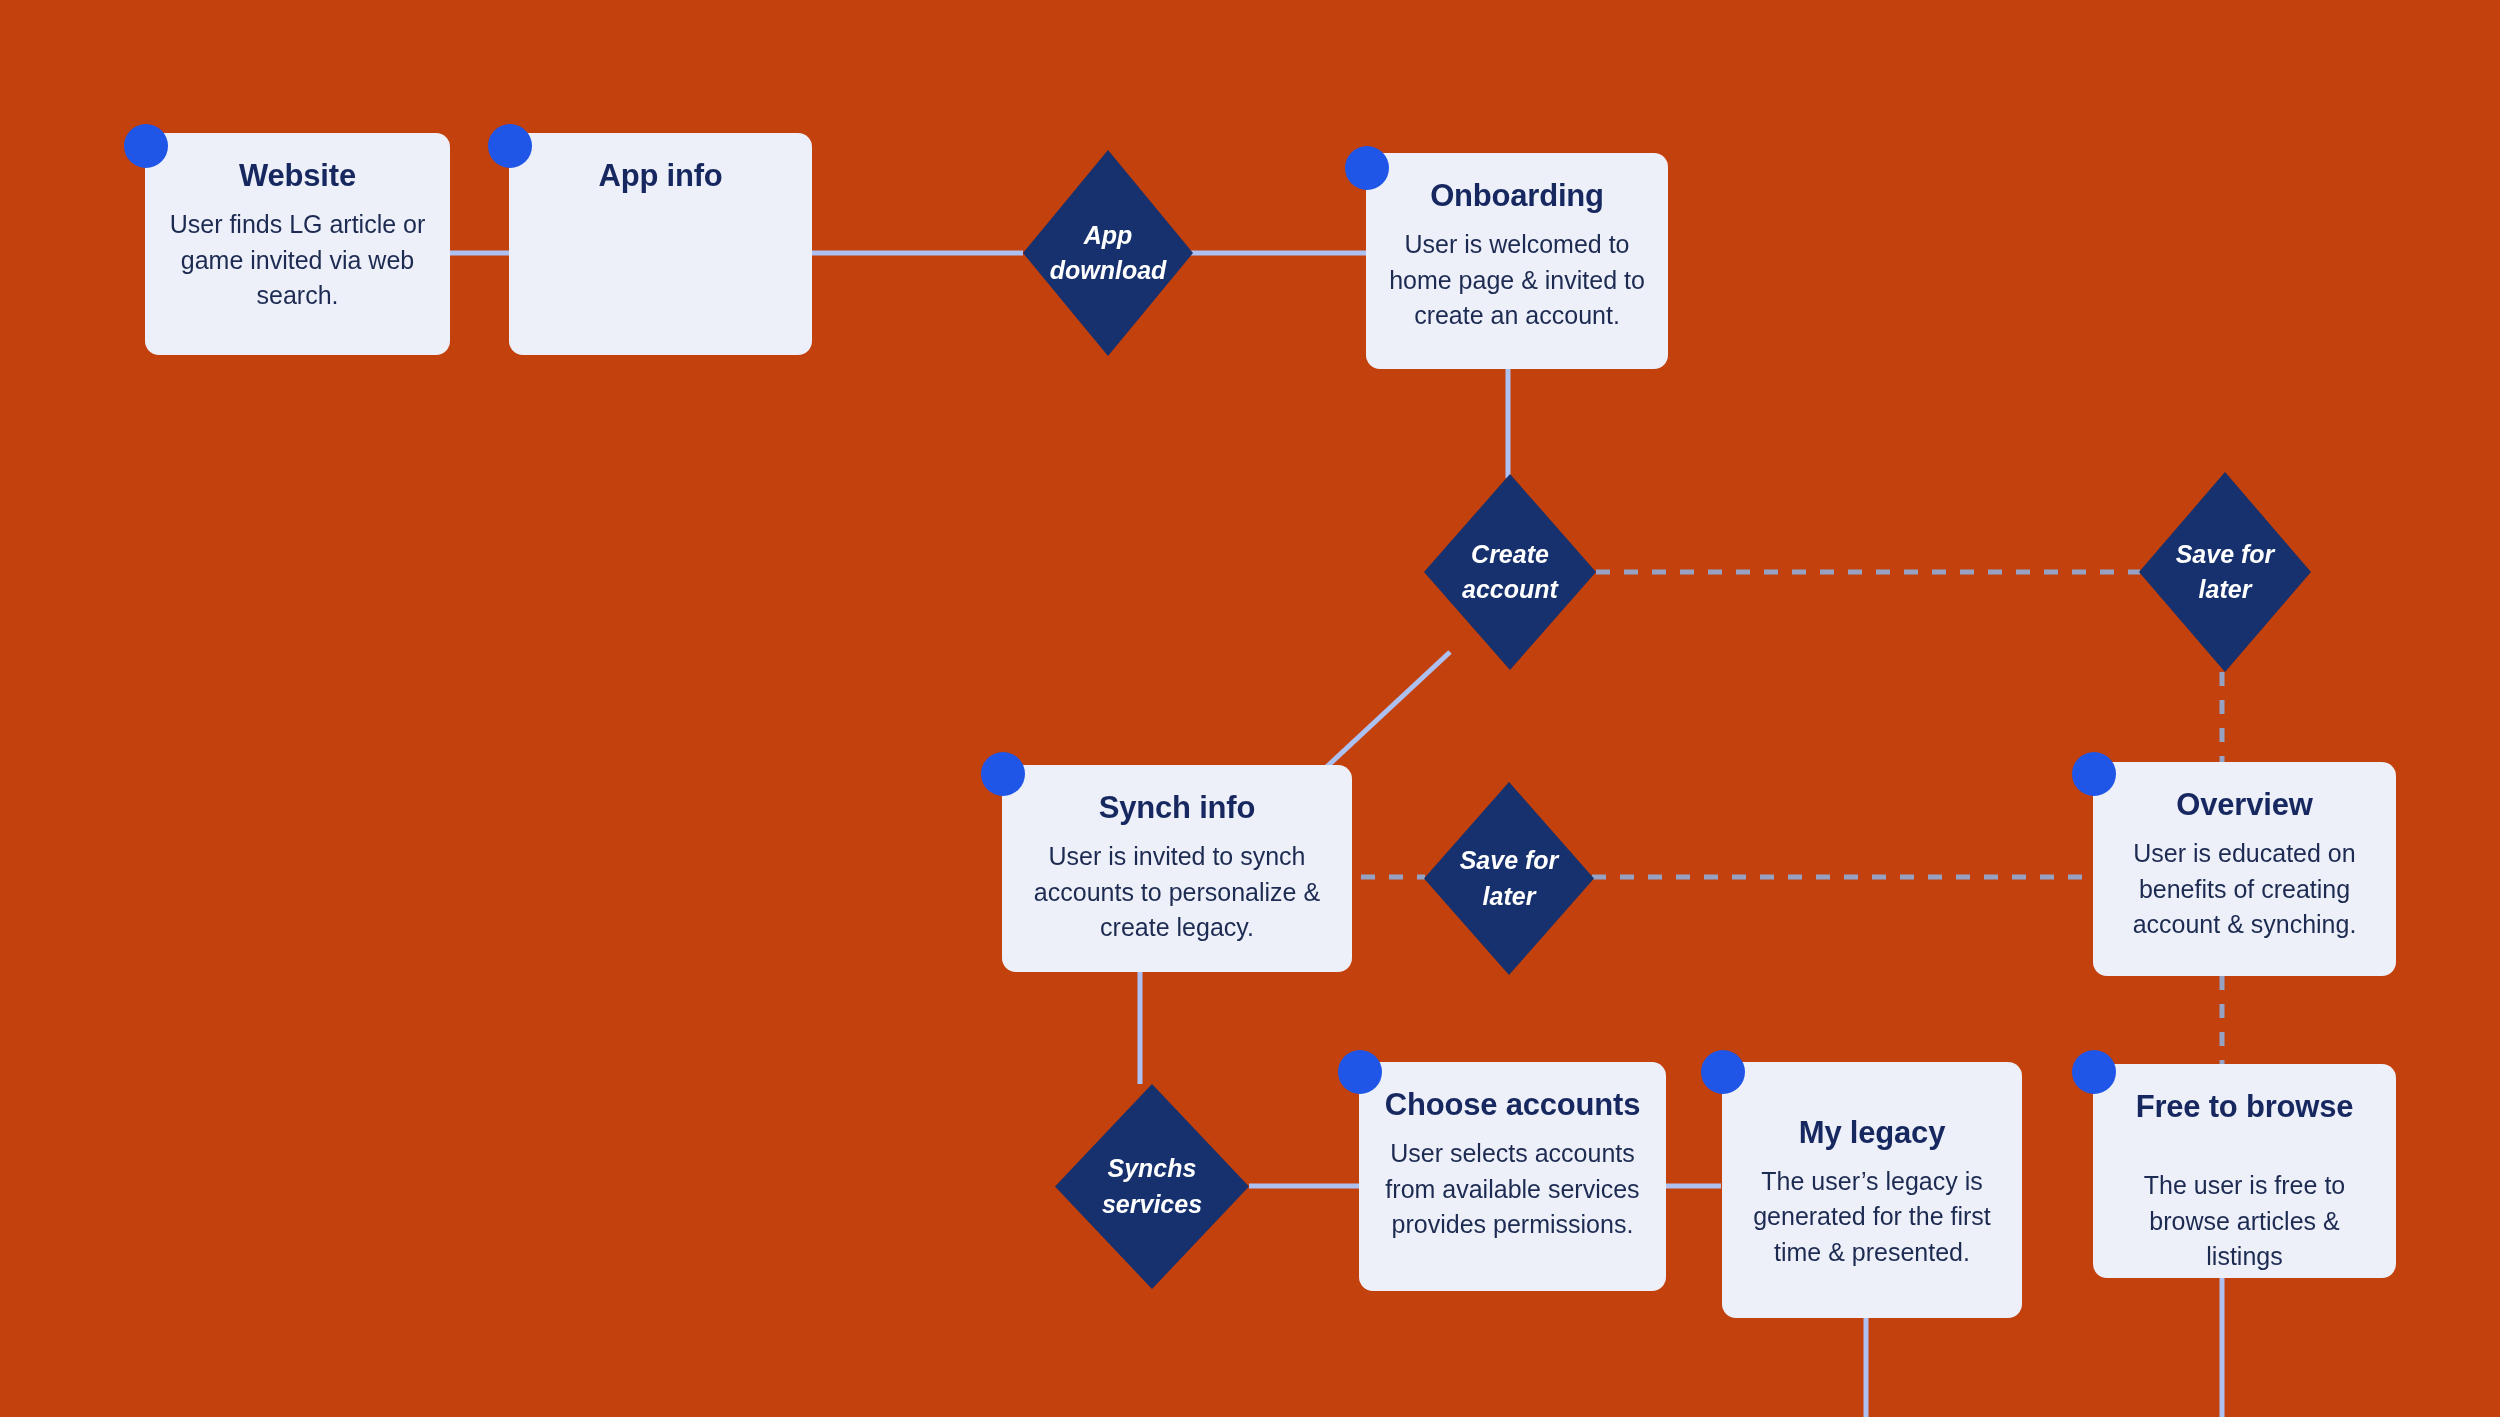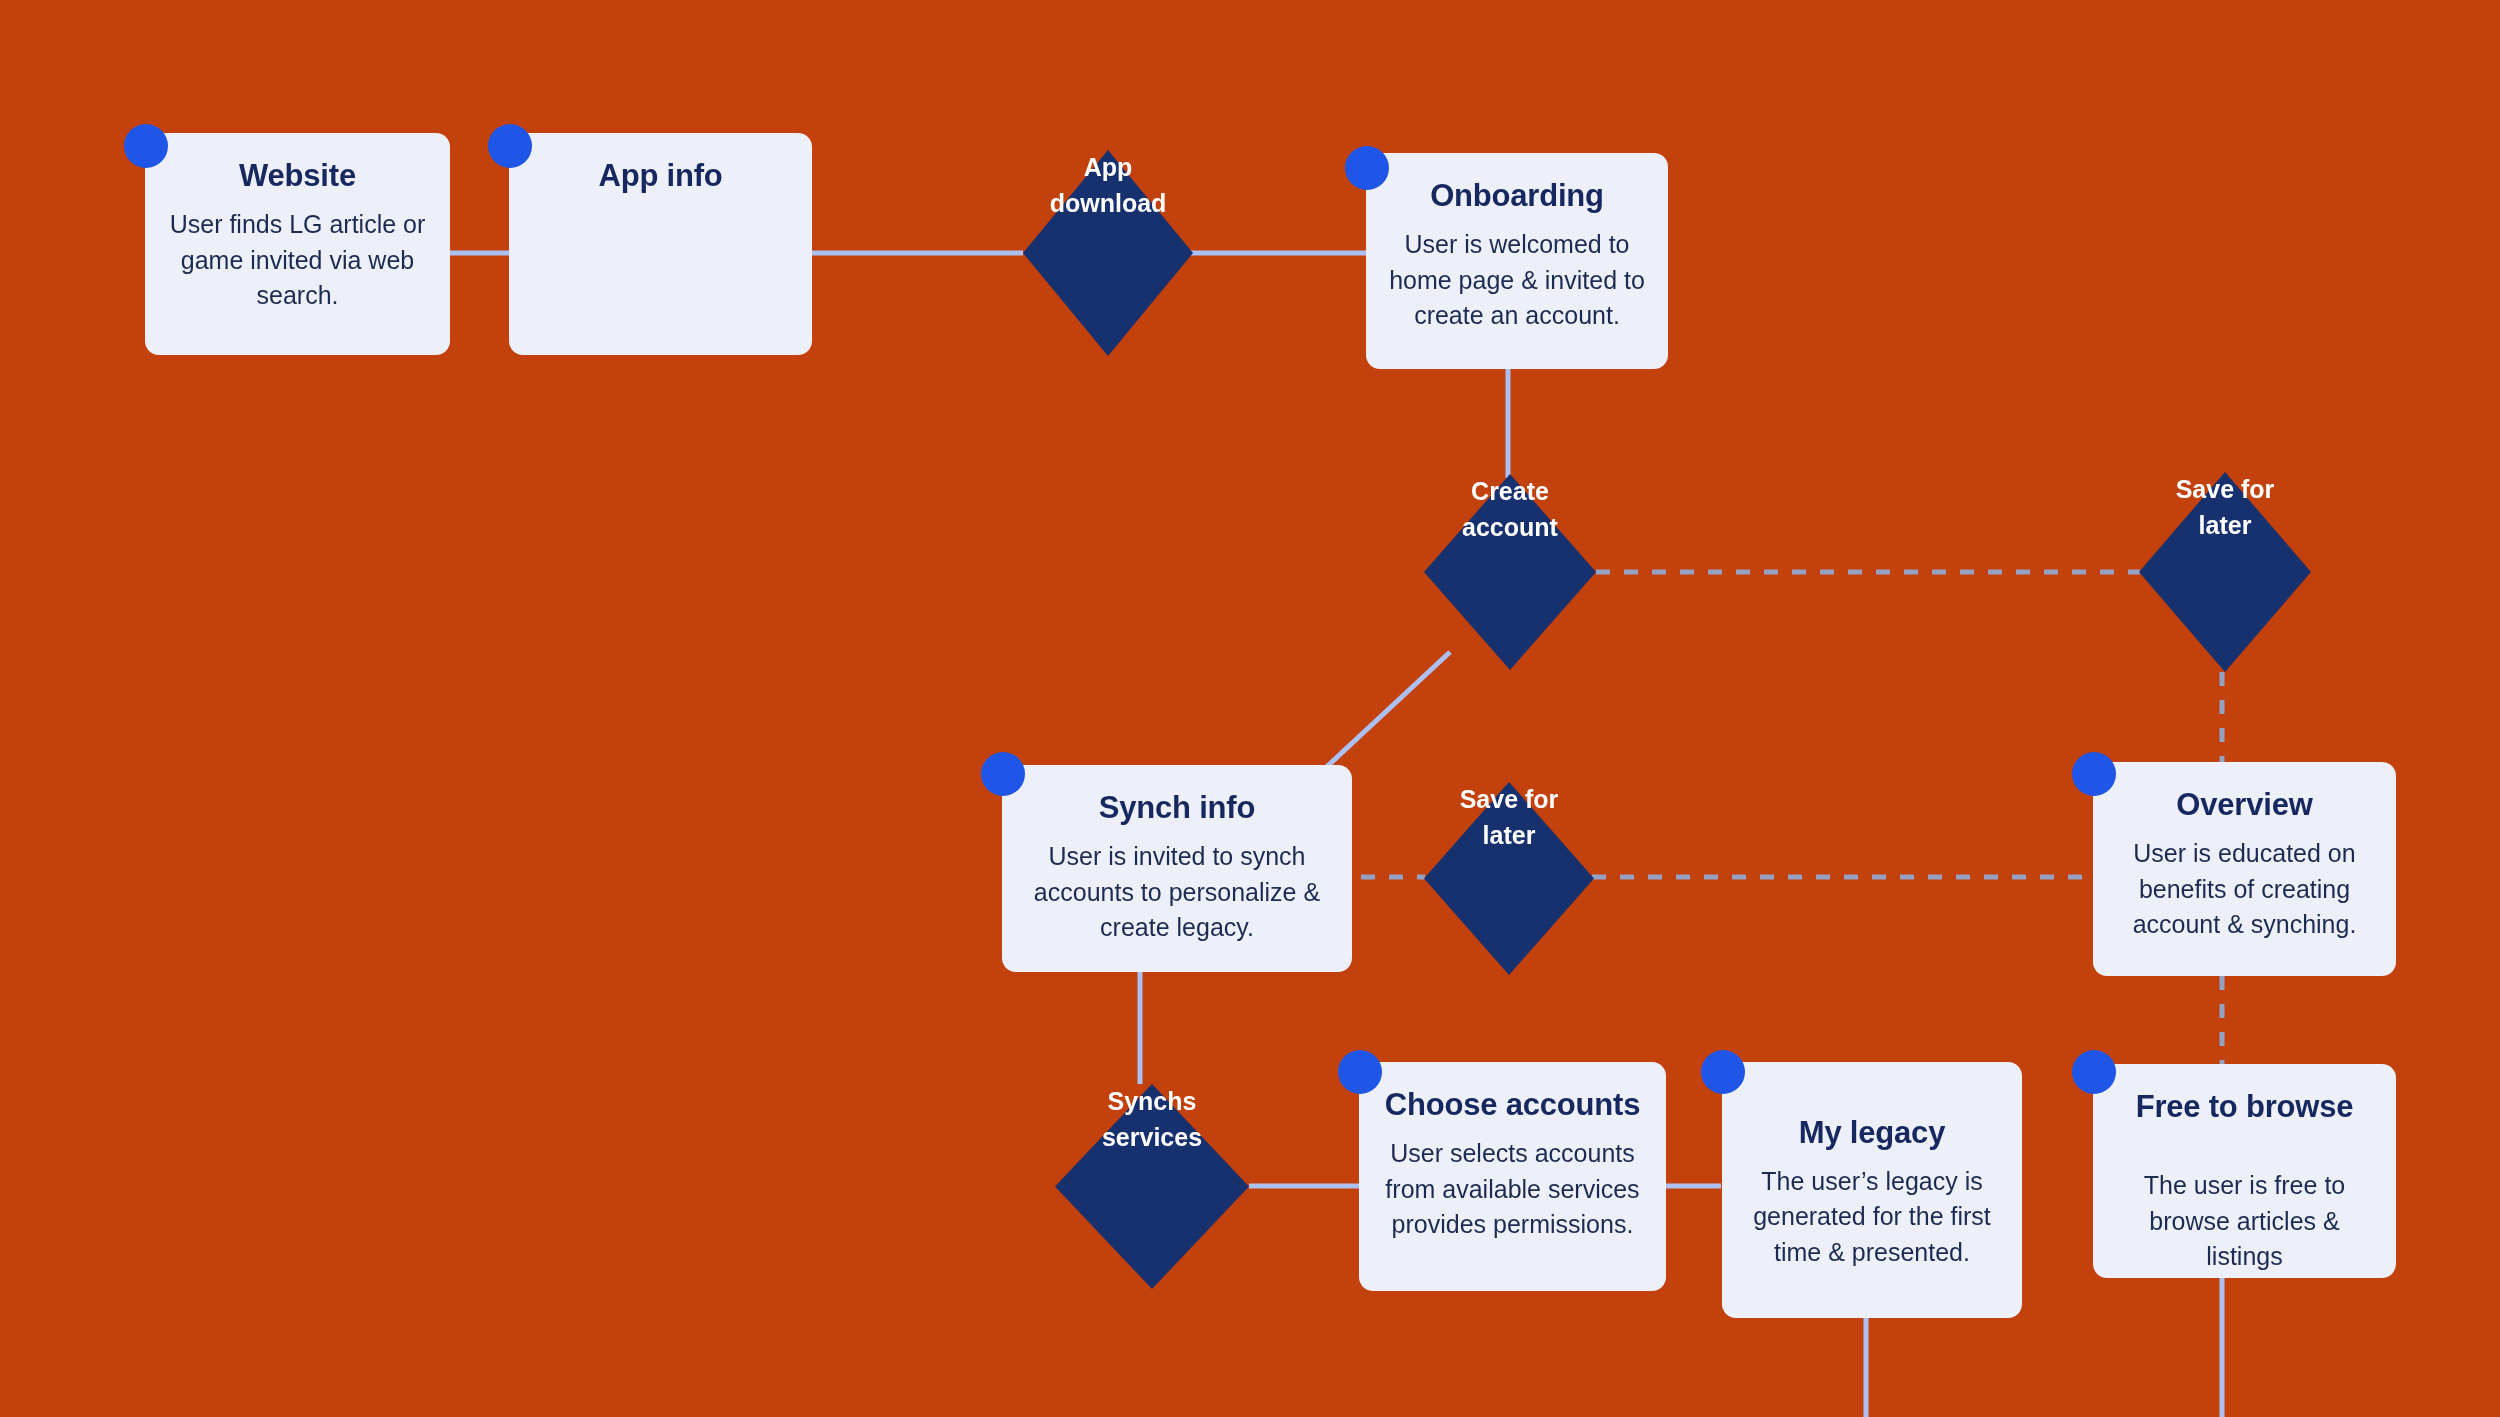--- a/index.html
+++ b/index.html
@@ -62,21 +62,23 @@
     width: 44px;
     height: 44px;
     border-radius: 50%;
     background: #1f56e8;
     z-index: 5;
   }
   
   .diamond {
     z-index: 3;
     display: flex;
+    align-items: center;
     justify-content: center;
+    font-style: italic;
   }
   .diamond .dia-shape {
     position: absolute;
     left: 0;
     top: 0;
     width: 100%;
     height: 100%;
     background: #17306e;
     clip-path: polygon(50% 0%, 100% 50%, 50% 100%, 0% 50%);
   }

